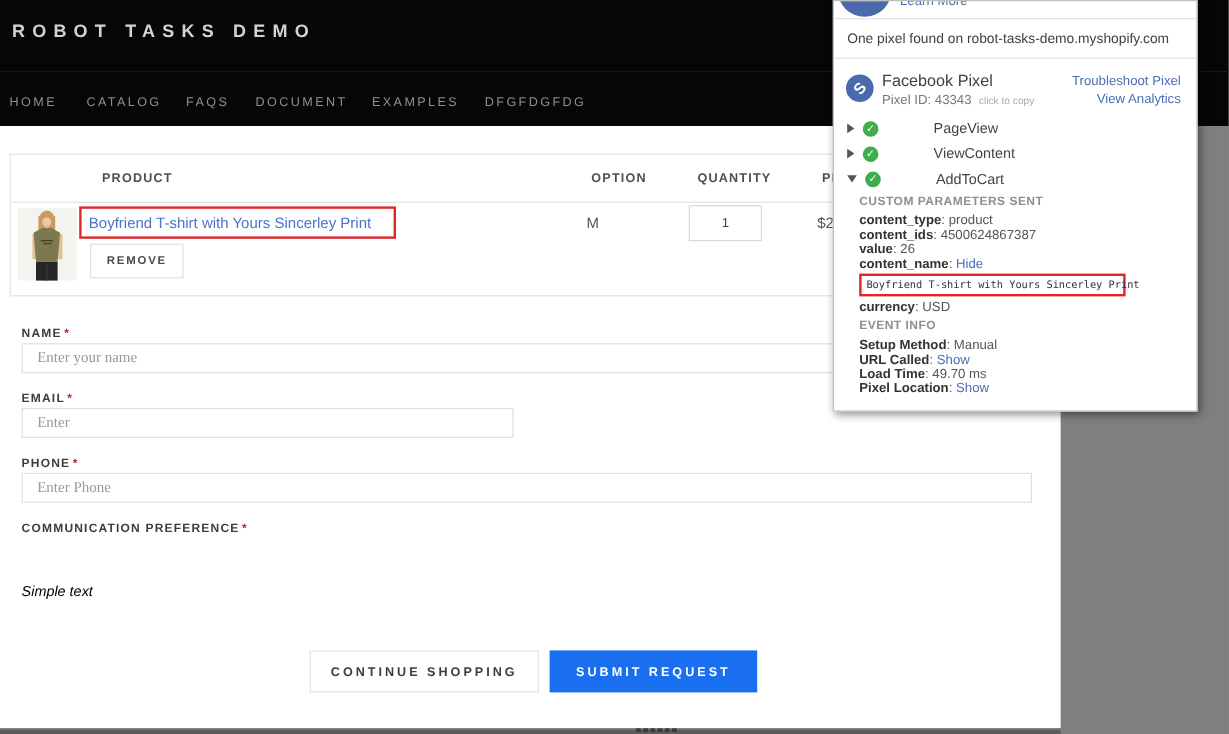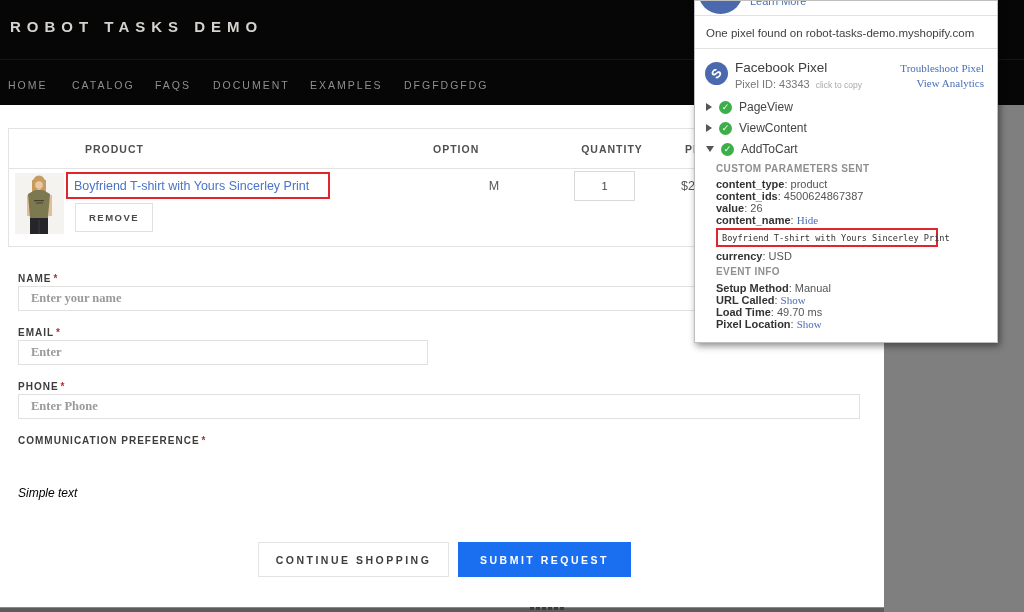--- a/index.html
+++ b/index.html
@@ -28,46 +28,46 @@
   .title-redbox { position:absolute; left:57px; top:43px; width:264px; height:27px; border:2px solid #e0262a; display:flex; align-items:center; padding-left:6px; background:#fff; }
   .prod-link { color:#4a74c8; font-size:12.5px; text-decoration:none; white-space:nowrap; cursor:pointer; }
   .remove-btn { position:absolute; left:66px; top:74px; background:#fff; border:1px solid #e0e0e0; font-size:9.5px; font-weight:bold; letter-spacing:1.5px; color:#4a4a4a; padding:8px 13px; cursor:pointer; }
   .cell-option { position:absolute; left:450px; top:50px; width:70px; text-align:center; font-size:12.5px; color:#555; }
   .qty-input { position:absolute; left:565px; top:42px; width:61px; height:30px; border:1px solid #d9d9d9; text-align:center; font-size:11px; color:#444; font-family:"Liberation Sans",sans-serif; }
   .cell-price { position:absolute; left:672px; top:50px; font-size:12.5px; color:#555; white-space:nowrap; }
 
   
   .f-label { color:#3d3d3d; font-size:10px; font-weight:bold; letter-spacing:1px; }
   .f-label .req { color:#b23030; margin-left:2px; }
-  .f-input { border:1px solid #e0e0e0; background:#fff; font-family:"Liberation Serif", serif; font-size:12.5px; color:#6d28d9; padding:0 12px; height:25px;font-weight:bold; }
+  .f-input { border:1px solid #e0e0e0; background:#fff; font-family:"Liberation Serif", serif; font-size:12.5px; color:#6d28d9; padding:0 12px; height:25px; }
   .f-input::placeholder { color:#9a9a9a; font-family:"Liberation Serif", serif; }
   .note { font-size:12px; font-style:italic; color:#000000; }
   .btn-outline { background:#fff; border:1px solid #e3e3e3; color:#3d3d3d; font-size:10.5px; font-weight:bold; letter-spacing:2.5px; cursor:pointer; }
   .btn-blue { background:#1a6ff0; border:none; color:#fff; font-size:10.5px; font-weight:bold; letter-spacing:2.5px; cursor:pointer; }
 
   
   .popup { left:694px; top:0; width:304px; height:343px; background:#fff; border:1px solid #bfbfbf; box-shadow:2px 3px 7px rgba(0,0,0,.45); overflow:hidden; font-family:"Liberation Sans",sans-serif; }
   .pp-avatar { position:absolute; left:3px; top:-32px; width:45px; height:45px; border-radius:50%; background:#4b69ad; }
   .pp-learnmore { position:absolute; left:55px; top:-6px; color:#4a6fb5; font-size:11px; cursor:pointer; }
   .pp-div1 { position:absolute; left:0; top:14px; width:100%; height:1px; background:#e2e2e2; }
   .pp-status { position:absolute; left:11px; top:26px; font-size:11.5px; color:#3f3f3f; }
   .pp-div2 { position:absolute; left:0; top:47px; width:100%; height:1px; background:#e2e2e2; }
   .pp-fbicon { position:absolute; left:10px; top:61px; width:23px; height:23px; border-radius:50%; background:#4b69ad; color:#fff; font-weight:bold; font-size:13px; display:flex; align-items:center; justify-content:center; }
   .pp-fbicon span { display:block; transform:rotate(-50deg); }
   .pp-title { position:absolute; left:40px; top:59px; font-size:13.5px; color:#3f3f3f; }
   .pp-id-row { position:absolute; left:40px; top:77px; font-size:11px; color:#777; }
   .pp-id-row .copy { font-size:8.5px; color:#aaa; margin-left:3px; }
-  .pp-link { color:#4a6fb5; cursor:pointer; text-decoration:none;font-family:Liberation Serif, serif; }
+  .pp-link { color:#4a6fb5; cursor:pointer; text-decoration:none; }
   .pp-tr1 { position:absolute; right:13px; top:61px; font-size:11px; text-align:right; }
   .pp-tr2 { position:absolute; right:13px; top:76px; font-size:11px; text-align:right; }
   .evt-row { position:absolute; left:11px; display:flex; align-items:center; gap:7px; cursor:pointer; }
   .tri-right { width:0; height:0; border-left:6px solid #555; border-top:4px solid transparent; border-bottom:4px solid transparent; }
   .tri-down { width:0; height:0; border-top:6px solid #555; border-left:4px solid transparent; border-right:4px solid transparent; }
   .chk { width:13px; height:13px; border-radius:50%; background:#3dae49; color:#fff; font-size:9px; line-height:13px; text-align:center; }
-  .evt-name { font-size:12px; color:#444; }
+  .evt-name { font-size:12px; color:#444;margin-left:39px; }
   .sec-head { position:absolute; left:21px; font-size:10px; font-weight:bold; letter-spacing:.4px; color:#8f8f8f; }
   .kv { position:absolute; left:21px; font-size:11px; color:#555; white-space:nowrap; }
   .kv b { color:#333; }
   .kv b::after { content:": "; font-weight:normal; color:#555; }
   .mono-redbox { position:absolute; left:21px; top:227px; width:222px; height:19px; border:2px solid #e0262a; background:#fff; display:flex; align-items:center; padding-left:4px; }
   .mono-redbox span { font-family:"DejaVu Sans Mono", monospace; font-size:8.6px; color:#333; white-space:nowrap; }
 </style>
 </head>
 <body>
 
@@ -92,21 +92,21 @@
       <i></i>
       <i></i>
       <i></i>
       <i></i>
       <i></i>
       <i></i>
     </div>
 
   <div class="abs cart-table">
     <span class="col-head" style="left:76px">PRODUCT</span>
-    <span class="col-head" style="left:424px; width:70px; text-align:left">OPTION</span>
+    <span class="col-head" style="left:460px; width:70px; text-align:right">OPTION</span>
     <span class="col-head" style="left:563px; width:80px; text-align:center">QUANTITY</span>
     <span class="col-head" style="left:676px">PRICE</span>
     <div class="thead-line"></div>
 
     <svg class="thumb" viewBox="0 0 49 61" xmlns="http://www.w3.org/2000/svg">
       <rect width="49" height="61" fill="#f5f3f0"></rect>
       <rect x="17" y="7" width="14" height="20" fill="#c79c62"></rect>
       <ellipse cx="24" cy="10" rx="6.5" ry="7.5" fill="#c79c62"></ellipse>
       <circle cx="24" cy="12" r="3.8" fill="#ecc9a3"></circle>
       <rect x="22.5" y="15" width="3" height="4" fill="#e3bd96"></rect>

